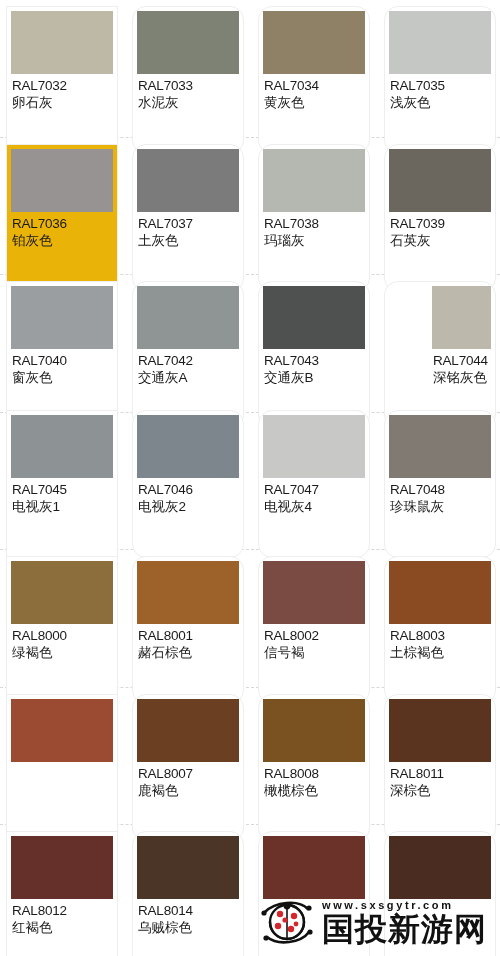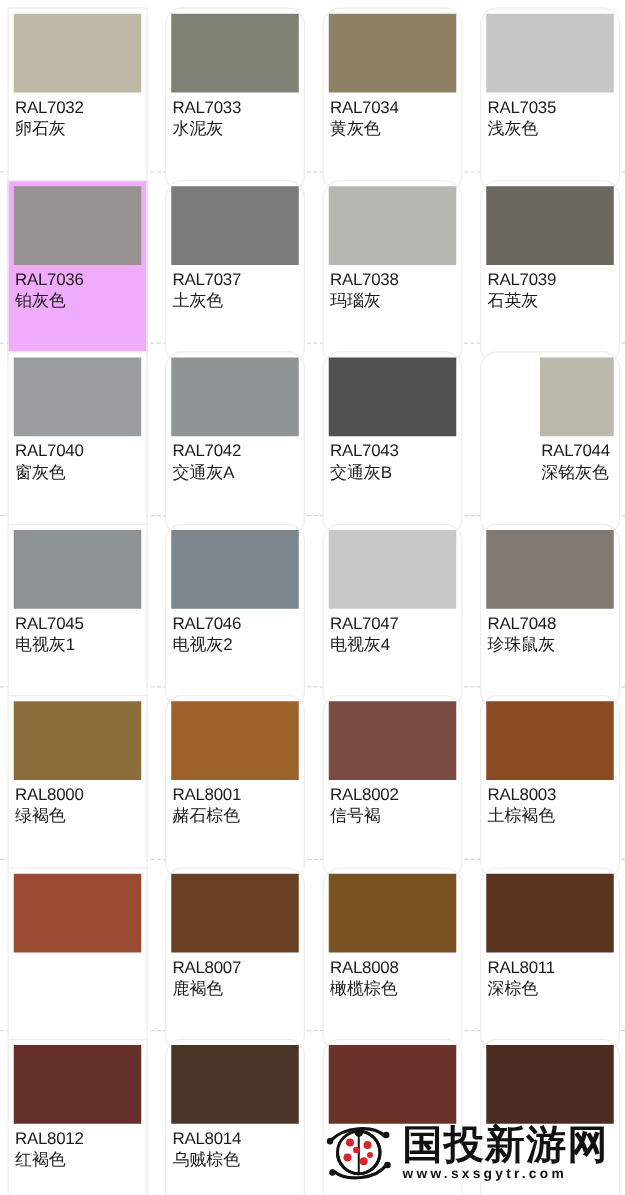--- a/index.html
+++ b/index.html
@@ -145,21 +145,21 @@
       </div>
       <div class="swatch-card" style="background: rgb(255, 255, 255); border-color: rgb(238, 238, 238);">
         <div class="swatch-chip" style="background: rgb(197, 199, 196);"></div>
         <div class="swatch-labels">
           <div class="swatch-code">RAL7035</div>
           <div class="swatch-name">浅灰色</div>
         </div>
       </div>
     </div>
     <div class="swatch-row" style="border-bottom-color: rgb(216, 216, 216);">
-      <div class="swatch-card" style="background: #f0abfc; border-color: rgb(238, 238, 238);">
+      <div class="swatch-card" style="background: #eab308; border-color: rgb(238, 238, 238);">
         <div class="swatch-chip" style="background: rgb(151, 147, 146);"></div>
         <div class="swatch-labels">
           <div class="swatch-code">RAL7036</div>
           <div class="swatch-name">铂灰色</div>
         </div>
       </div>
       <div class="swatch-card" style="background: rgb(255, 255, 255); border-color: rgb(238, 238, 238);">
         <div class="swatch-chip" style="background: rgb(122, 123, 122);"></div>
         <div class="swatch-labels">
           <div class="swatch-code">RAL7037</div>
@@ -204,21 +204,21 @@
         </div>
       </div>
       <div class="swatch-card" style="background: rgb(255, 255, 255); border-color: rgb(238, 238, 238); padding-left: 47px;">
         <div class="swatch-chip" style="background: rgb(189, 184, 172);"></div>
         <div class="swatch-labels">
           <div class="swatch-code">RAL7044</div>
           <div class="swatch-name">深铭灰色</div>
         </div>
       </div>
     </div>
-    <div class="swatch-row" style="border-bottom-color: rgb(216, 216, 216);">
+    <div class="swatch-row" style="border-bottom-color: rgb(216, 216, 216); align-items: center;">
       <div class="swatch-card" style="background: rgb(255, 255, 255); border-color: rgb(238, 238, 238);">
         <div class="swatch-chip" style="background: rgb(141, 146, 149);"></div>
         <div class="swatch-labels">
           <div class="swatch-code">RAL7045</div>
           <div class="swatch-name">电视灰1</div>
         </div>
       </div>
       <div class="swatch-card" style="background: rgb(255, 255, 255); border-color: rgb(238, 238, 238);">
         <div class="swatch-chip" style="background: rgb(124, 134, 140);"></div>
         <div class="swatch-labels">
@@ -344,16 +344,16 @@
       <circle cx="22" cy="21" r="3.2" fill="#d6262b"></circle>
       <circle cx="36" cy="23" r="3.2" fill="#d6262b"></circle>
       <circle cx="20" cy="33" r="3.2" fill="#d6262b"></circle>
       <circle cx="33" cy="36" r="3.2" fill="#d6262b"></circle>
       <circle cx="27" cy="27" r="2.6" fill="#d6262b"></circle>
       <circle cx="38" cy="31" r="2.4" fill="#d6262b"></circle>
       <circle cx="29" cy="13" r="3.4" fill="#111111"></circle>
     </svg>
   </div>
   <div id="watermark-text-block">
+    <div id="watermark-url">www.sxsgytr.com</div>
     <div id="watermark-title">国投新游网</div>
-    <div id="watermark-url">www.sxsgytr.com</div>
   </div>
 </div>
 
 </body></html>

